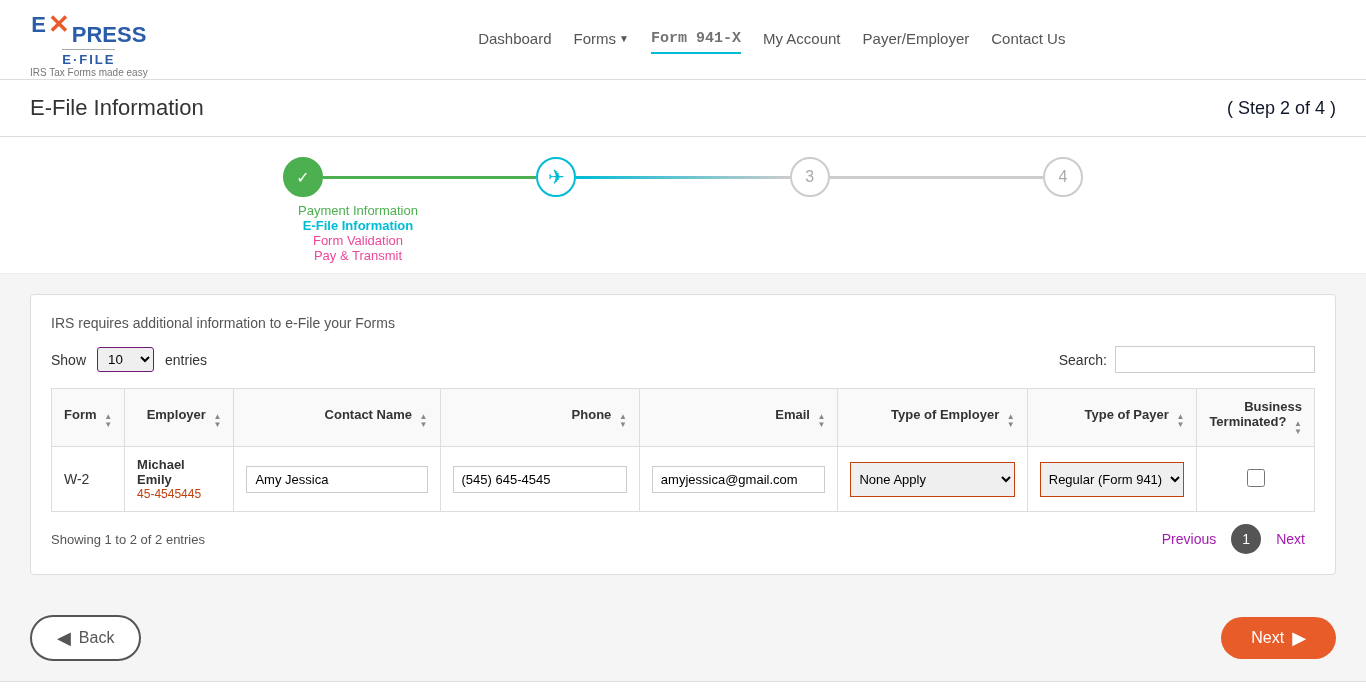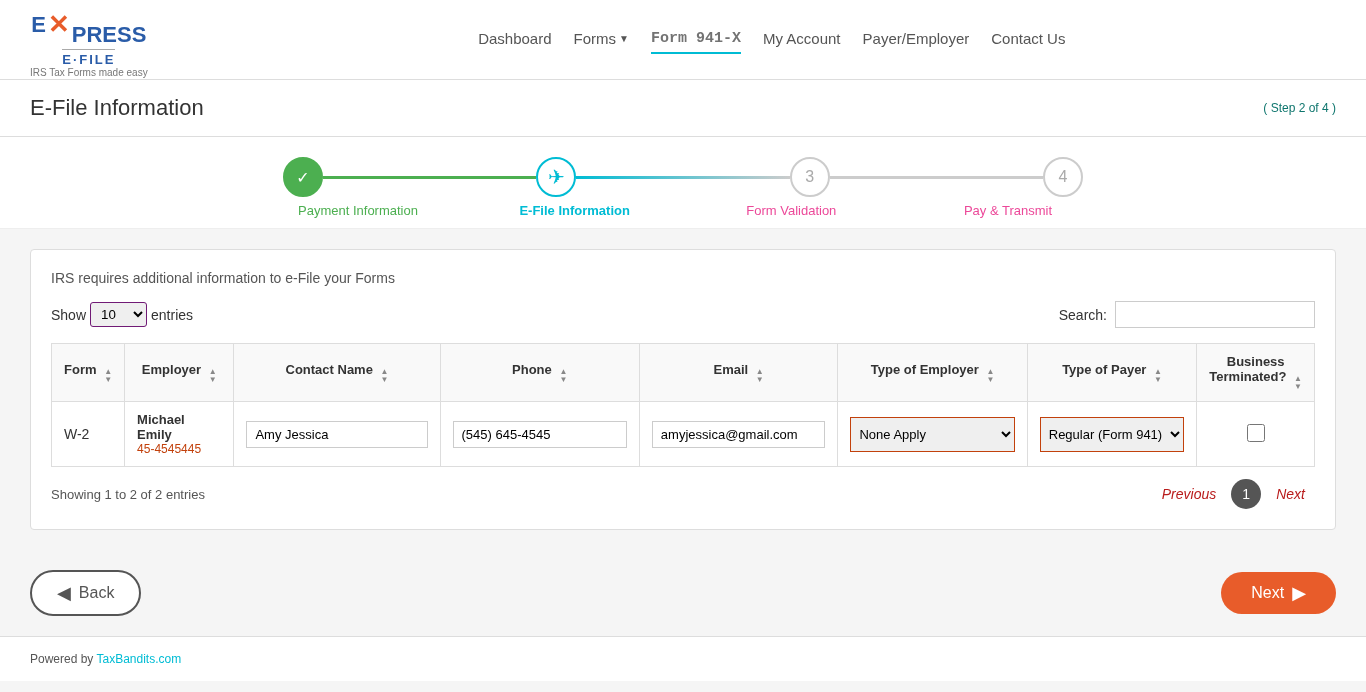--- a/index.html
+++ b/index.html
@@ -12,70 +12,70 @@
     .logo-subtitle { font-size: 10px; color: #777; }
     .nav { display: flex; align-items: flex-start; gap: 22px; margin-left: 20px; flex: 1; justify-content: center; }
     .nav-item { text-decoration: none; color: #555; font-size: 15px; padding: 5px 0; }
     .nav-item.active { color: #737373; border-bottom: 2px solid #00bcd4; font-weight: bold; font-family: Liberation Mono, monospace; }
     .nav-dropdown { display: flex; align-items: center; gap: 3px; }
     .nav-caret { font-size: 10px; }
 
     
     .page-title-bar { background: #fff; padding: 15px 30px; display: flex; justify-content: space-between; align-items: center; border-bottom: 1px solid #ddd; }
     .page-title { font-size: 22px; font-weight: 400; color: #333; }
-    .step-info { font-size: 12px; color: #0f766e; }
+    .step-info { font-size: 18px; color: #0f172a; }
 
     
     .progress-section { background: #fff; padding: 20px 0 10px; display: flex; flex-direction: column; align-items: center; border-bottom: 1px solid #eee; }
     .progress-steps { display: flex; align-items: center; width: 800px; position: relative; }
     .step-connector { flex: 1; height: 3px; }
     .step-connector.completed { background: #4caf50; }
     .step-connector.active { background: linear-gradient(to right, #00bcd4, #ccc); }
     .step-connector.inactive { background: #ccc; }
     .step-circle { width: 40px; height: 40px; border-radius: 50%; display: flex; align-items: center; justify-content: center; font-size: 16px; z-index: 1; flex-shrink: 0; }
     .step-circle.completed { background: #4caf50; color: #fff; border: 2px solid #4caf50; }
     .step-circle.active { background: #fff; color: #00bcd4; border: 2px solid #00bcd4; font-size: 20px; }
     .step-circle.inactive { background: #fff; color: #aaa; border: 2px solid #ccc; }
-    .step-labels { display: flex; width: 800px; justify-content: space-between; margin-top: 6px; }
+    .step-labels { display: flex; width: 800px; justify-content: space-between; margin-top: 6px; flex-direction: column; }
     .step-label { text-align: center; font-size: 13px; width: 150px; }
     .step-label.completed { color: #4caf50; }
     .step-label.active { color: #00bcd4; font-weight: bold; }
     .step-label.inactive { color: #ec4899; }
 
     
     .main-content { padding: 20px 30px; }
     .card { background: #fff; border: 1px solid #ddd; border-radius: 4px; padding: 20px; }
     .info-text { color: #555; margin-bottom: 15px; font-size: 14px; }
 
     
     .table-controls { display: flex; justify-content: space-between; align-items: center; margin-bottom: 15px; }
-    .show-entries { display: flex; align-items: center; gap: 4px; font-size: 14px; }
+    .show-entries { display: flex; align-items: center; gap: 11px; font-size: 14px; }
     .show-entries select { border: 1px solid #701a75; padding: 3px 6px; border-radius: 3px; }
     .search-box { display: flex; align-items: center; gap: 8px; }
     .search-box input { border: 1px solid #ccc; padding: 5px 8px; width: 200px; }
 
     
     .data-table { width: 100%; border-collapse: collapse; border: 1px solid #ddd; }
-    .data-table th { background: #f9f9f9; border: 1px solid #ddd; padding: 10px 12px; text-align: center; font-weight: bold; font-size: 13px; white-space: nowrap; }
+    .data-table th { background: #f9f9f9; border: 1px solid #ddd; padding: 10px 12px; text-align: right; font-weight: bold; font-size: 13px; white-space: nowrap; }
     .data-table th .sort-arrows { display: inline-flex; flex-direction: column; margin-left: 4px; font-size: 8px; color: #888; line-height: 1; }
     .data-table td { border: 1px solid #ddd; padding: 10px 12px; vertical-align: middle; }
     .data-table td input[type="text"] { width: 100%; border: 1px solid #ccc; padding: 5px 8px; font-size: 13px; }
     .data-table td select { border: 1px solid #c2410c; padding: 8px 4px; font-size: 13px; width: 100%; }
     .employer-name { font-weight: bold; font-size: 13px; }
     .employer-id { font-size: 12px; color: #c2410c; }
     .checkbox-cell { text-align: center; }
     .checkbox-cell input[type="checkbox"] { width: 18px; height: 18px; }
 
     
     .table-footer { display: flex; justify-content: space-between; align-items: center; margin-top: 12px; }
     .entries-info { font-size: 13px; color: #555; }
     .pagination { display: flex; align-items: center; gap: 5px; }
     .page-btn { padding: 5px 10px; border: none; background: none; color: #aaa; font-size: 14px; cursor: pointer; }
     .page-btn.active-page { background: #555; color: #fff; border-radius: 50%; width: 30px; height: 30px; display: flex; align-items: center; justify-content: center; }
-    .page-btn.disabled { color: #b91c1c; cursor: default; font-style: italic; }
+    .page-btn.disabled { color: #a21caf; cursor: default; }
 
     
     .nav-buttons { display: flex; justify-content: space-between; align-items: center; padding: 20px 30px; }
     .btn-back { background: #fff; border: 2px solid #555; color: #555; padding: 10px 25px; border-radius: 25px; font-size: 16px; cursor: pointer; display: flex; align-items: center; gap: 8px; }
     .btn-back .arrow { font-size: 18px; }
     .btn-next { background: #e85c2a; border: none; color: #fff; padding: 10px 30px; border-radius: 25px; font-size: 16px; cursor: pointer; display: flex; align-items: center; gap: 8px; }
     .btn-next .arrow { font-size: 18px; }
 
     
     .footer { background: #fff; border-top: 1px solid #ddd; padding: 15px 30px; display: flex; justify-content: space-between; align-items: center; font-size: 12px; color: #555; }

